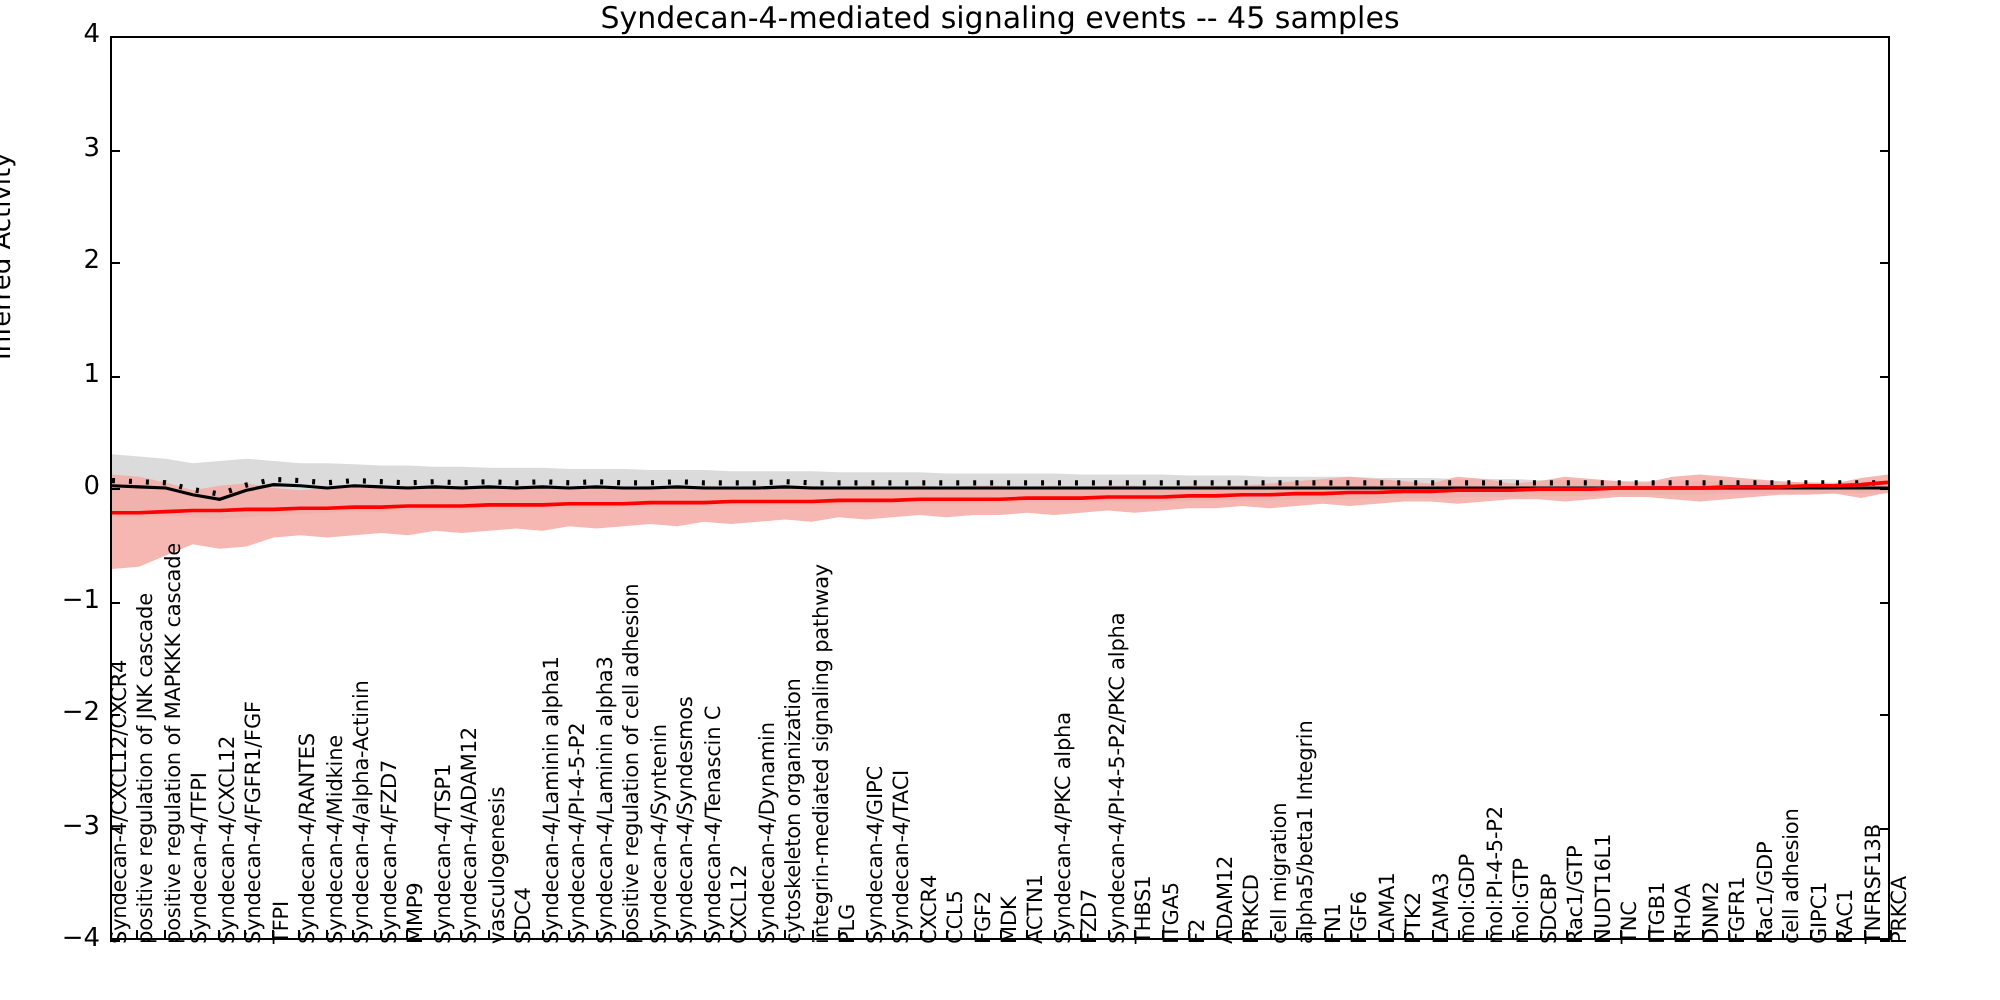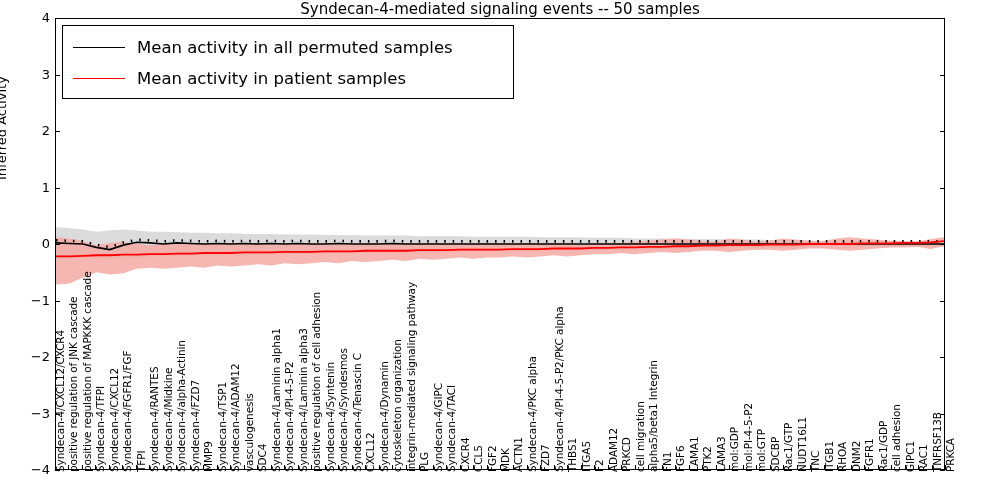--- a/index.html
+++ b/index.html
@@ -129,21 +129,21 @@
     font-size:16.5px;
     color:#000;
     white-space:nowrap;
   }
 </style>
 </head>
 <body>
 
 <div id="figure">
 
-  <div id="chart-title">Syndecan-4-mediated signaling events -- 50 samples</div>
+  <div id="chart-title">Syndecan-4-mediated signaling events -- 45 samples</div>
 
   <div id="y-axis-label">Inferred Activity</div>
 
   <div id="plot-area">
     <svg id="plot-svg" viewBox="0 0 890 452" preserveAspectRatio="none">
         <path d="M0.00 209.05 L13.48 210.18 L26.97 211.31 L40.45 213.57 L53.94 212.44 L67.42 211.31 L80.91 212.44 L94.39 213.57 L107.88 213.57 L121.36 214.13 L134.85 214.70 L148.33 214.70 L161.82 215.27 L175.30 215.27 L188.79 215.83 L202.27 215.83 L215.76 215.83 L229.24 216.40 L242.73 216.40 L256.21 216.40 L269.70 216.96 L283.18 216.96 L296.67 216.96 L310.15 217.53 L323.64 217.53 L337.12 217.53 L350.61 217.53 L364.09 218.09 L377.58 218.09 L391.06 218.09 L404.55 218.09 L418.03 218.66 L431.52 218.66 L445.00 218.66 L458.48 218.66 L471.97 218.66 L485.45 219.22 L498.94 219.22 L512.42 219.22 L525.91 219.22 L539.39 219.78 L552.88 219.78 L566.36 219.78 L579.85 220.35 L593.33 220.35 L606.82 220.35 L620.30 220.35 L633.79 220.92 L647.27 220.92 L660.76 220.92 L674.24 221.48 L687.73 221.48 L701.21 221.48 L714.70 222.05 L728.18 222.05 L741.67 222.05 L755.15 222.61 L768.64 222.61 L782.12 222.61 L795.61 222.61 L809.09 223.18 L822.58 223.18 L836.06 223.18 L849.55 223.18 L863.03 223.18 L876.52 223.18 L890.00 223.18 L890.00 228.82 L876.52 228.82 L863.03 228.82 L849.55 228.82 L836.06 228.82 L822.58 228.82 L809.09 228.82 L795.61 229.39 L782.12 229.39 L768.64 229.39 L755.15 229.39 L741.67 229.96 L728.18 229.96 L714.70 229.96 L701.21 230.52 L687.73 230.52 L674.24 230.52 L660.76 231.08 L647.27 231.08 L633.79 231.08 L620.30 231.65 L606.82 231.65 L593.33 231.65 L579.85 232.22 L566.36 232.22 L552.88 232.22 L539.39 232.78 L525.91 232.78 L512.42 232.78 L498.94 232.78 L485.45 233.34 L471.97 233.34 L458.48 233.34 L445.00 233.34 L431.52 233.91 L418.03 233.91 L404.55 233.91 L391.06 233.91 L377.58 234.48 L364.09 234.48 L350.61 234.48 L337.12 234.48 L323.64 235.04 L310.15 235.04 L296.67 235.04 L283.18 235.60 L269.70 235.60 L256.21 235.60 L242.73 236.17 L229.24 236.17 L215.76 236.17 L202.27 236.74 L188.79 236.74 L175.30 236.74 L161.82 237.30 L148.33 237.30 L134.85 237.87 L121.36 237.87 L107.88 238.43 L94.39 239.00 L80.91 239.56 L67.42 240.69 L53.94 241.82 L40.45 240.69 L26.97 240.13 L13.48 240.69 L0.00 240.69 Z" fill="#d9d9d9" fill-opacity="0.95" stroke="none"></path>
         <path d="M0.00 219.22 L13.48 220.35 L26.97 223.18 L40.45 227.13 L53.94 224.87 L67.42 223.74 L80.91 226.00 L94.39 227.13 L107.88 226.00 L121.36 224.87 L134.85 226.00 L148.33 224.87 L161.82 226.00 L175.30 224.87 L188.79 226.00 L202.27 224.87 L215.76 224.87 L229.24 226.00 L242.73 224.87 L256.21 226.00 L269.70 224.87 L283.18 226.00 L296.67 224.87 L310.15 226.00 L323.64 224.87 L337.12 226.00 L350.61 224.87 L364.09 226.00 L377.58 224.87 L391.06 226.00 L404.55 224.87 L418.03 226.00 L431.52 224.87 L445.00 224.87 L458.48 226.00 L471.97 224.87 L485.45 226.00 L498.94 224.87 L512.42 224.87 L525.91 226.00 L539.39 224.87 L552.88 224.87 L566.36 224.87 L579.85 223.74 L593.33 222.61 L606.82 221.48 L620.30 220.35 L633.79 221.48 L647.27 222.61 L660.76 223.74 L674.24 220.35 L687.73 221.48 L701.21 223.74 L714.70 222.61 L728.18 220.35 L741.67 221.48 L755.15 222.61 L768.64 223.18 L782.12 220.35 L795.61 219.22 L809.09 220.35 L822.58 221.48 L836.06 222.61 L849.55 223.18 L863.03 223.74 L876.52 220.92 L890.00 219.22 L890.00 228.26 L876.52 231.08 L863.03 228.82 L849.55 229.39 L836.06 229.39 L822.58 230.52 L809.09 231.65 L795.61 232.78 L782.12 231.65 L768.64 230.52 L755.15 230.52 L741.67 231.65 L728.18 232.78 L714.70 231.65 L701.21 231.65 L687.73 232.78 L674.24 233.91 L660.76 232.78 L647.27 232.78 L633.79 233.91 L620.30 235.04 L606.82 233.91 L593.33 235.04 L579.85 236.17 L566.36 235.04 L552.88 236.17 L539.39 236.17 L525.91 237.30 L512.42 238.43 L498.94 237.30 L485.45 238.43 L471.97 239.56 L458.48 238.43 L445.00 239.56 L431.52 239.56 L418.03 240.69 L404.55 239.56 L391.06 240.69 L377.58 241.82 L364.09 240.69 L350.61 242.95 L337.12 241.82 L323.64 242.95 L310.15 244.08 L296.67 242.95 L283.18 245.21 L269.70 244.08 L256.21 245.21 L242.73 246.34 L229.24 245.21 L215.76 247.47 L202.27 246.34 L188.79 247.47 L175.30 248.60 L161.82 247.47 L148.33 249.73 L134.85 248.60 L121.36 249.73 L107.88 250.86 L94.39 249.73 L80.91 250.86 L67.42 255.38 L53.94 256.51 L40.45 254.25 L26.97 259.90 L13.48 265.55 L0.00 266.68 Z" fill="#f4a9a4" fill-opacity="0.85" stroke="none"></path>
         <path d="M0.00 224.87 L13.48 225.44 L26.97 226.00 L40.45 229.39 L53.94 231.65 L67.42 227.13 L80.91 224.31 L94.39 224.87 L107.88 226.00 L121.36 224.87 L134.85 225.44 L148.33 226.00 L161.82 225.44 L175.30 226.00 L188.79 225.44 L202.27 226.00 L215.76 225.44 L229.24 226.00 L242.73 225.44 L256.21 226.00 L269.70 226.00 L283.18 225.44 L296.67 226.00 L310.15 226.00 L323.64 226.00 L337.12 225.44 L350.61 226.00 L364.09 226.00 L377.58 226.00 L391.06 226.00 L404.55 226.00 L418.03 226.00 L431.52 226.00 L445.00 226.00 L458.48 226.00 L471.97 226.00 L485.45 226.00 L498.94 226.00 L512.42 226.00 L525.91 226.00 L539.39 226.00 L552.88 226.00 L566.36 226.00 L579.85 226.00 L593.33 226.00 L606.82 226.00 L620.30 226.00 L633.79 226.00 L647.27 226.00 L660.76 226.00 L674.24 226.00 L687.73 226.00 L701.21 226.00 L714.70 226.00 L728.18 226.00 L741.67 226.00 L755.15 226.00 L768.64 226.00 L782.12 226.00 L795.61 226.00 L809.09 226.00 L822.58 226.00 L836.06 226.00 L849.55 226.00 L863.03 226.00 L876.52 226.00 L890.00 226.00 " fill="none" stroke="#000000" stroke-width="1.6"></path>
         <path d="M0.00 224.87 L13.48 225.44 L26.97 226.00 L40.45 229.39 L53.94 231.65 L67.42 227.13 L80.91 224.31 L94.39 224.87 L107.88 226.00 L121.36 224.87 L134.85 225.44 L148.33 226.00 L161.82 225.44 L175.30 226.00 L188.79 225.44 L202.27 226.00 L215.76 225.44 L229.24 226.00 L242.73 225.44 L256.21 226.00 L269.70 226.00 L283.18 225.44 L296.67 226.00 L310.15 226.00 L323.64 226.00 L337.12 225.44 L350.61 226.00 L364.09 226.00 L377.58 226.00 L391.06 226.00 L404.55 226.00 L418.03 226.00 L431.52 226.00 L445.00 226.00 L458.48 226.00 L471.97 226.00 L485.45 226.00 L498.94 226.00 L512.42 226.00 L525.91 226.00 L539.39 226.00 L552.88 226.00 L566.36 226.00 L579.85 226.00 L593.33 226.00 L606.82 226.00 L620.30 226.00 L633.79 226.00 L647.27 226.00 L660.76 226.00 L674.24 226.00 L687.73 226.00 L701.21 226.00 L714.70 226.00 L728.18 226.00 L741.67 226.00 L755.15 226.00 L768.64 226.00 L782.12 226.00 L795.61 226.00 L809.09 226.00 L822.58 226.00 L836.06 226.00 L849.55 226.00 L863.03 226.00 L876.52 226.00 L890.00 226.00 " fill="none" stroke="#000" stroke-width="2.6" stroke-dasharray="1.5 7" stroke-linecap="butt" transform="translate(0,-2.6)"></path>
         <path d="M0.00 238.43 L13.48 238.43 L26.97 237.87 L40.45 237.30 L53.94 237.30 L67.42 236.74 L80.91 236.74 L94.39 236.17 L107.88 236.17 L121.36 235.60 L134.85 235.60 L148.33 235.04 L161.82 235.04 L175.30 235.04 L188.79 234.48 L202.27 234.48 L215.76 234.48 L229.24 233.91 L242.73 233.91 L256.21 233.91 L269.70 233.34 L283.18 233.34 L296.67 233.34 L310.15 232.78 L323.64 232.78 L337.12 232.78 L350.61 232.78 L364.09 232.22 L377.58 232.22 L391.06 232.22 L404.55 231.65 L418.03 231.65 L431.52 231.65 L445.00 231.65 L458.48 231.08 L471.97 231.08 L485.45 231.08 L498.94 230.52 L512.42 230.52 L525.91 230.52 L539.39 229.96 L552.88 229.96 L566.36 229.39 L579.85 229.39 L593.33 228.82 L606.82 228.82 L620.30 228.26 L633.79 228.26 L647.27 227.70 L660.76 227.70 L674.24 227.13 L687.73 227.13 L701.21 227.13 L714.70 226.56 L728.18 226.56 L741.67 226.56 L755.15 226.00 L768.64 226.00 L782.12 226.00 L795.61 226.00 L809.09 225.44 L822.58 225.44 L836.06 225.44 L849.55 224.87 L863.03 224.87 L876.52 224.31 L890.00 223.18 " fill="none" stroke="#ff0000" stroke-width="1.8"></path>
@@ -416,30 +416,20 @@
         <div class="xtick-mark"></div>
         <div class="xtick-label">TNFRSF13B</div>
       </div>
       <div class="xtick-wrap" style="left: 890px;">
         <div class="xtick-mark"></div>
         <div class="xtick-label">PRKCA</div>
       </div>
     </div>
 
 
-  <div id="legend">
-    <div class="legend-row">
-      <span class="legend-swatch black"></span>
-      <span class="legend-text">Mean activity in all permuted samples</span>
-    </div>
-    <div class="legend-row">
-      <span class="legend-swatch red"></span>
-      <span class="legend-text">Mean activity in patient samples</span>
-    </div>
-  </div>
 
 <div class="ytick" style="top: 18px;">4</div>
     <div class="ytick-mark" style="top: 18px;"></div>
     <div class="ytick-mark-r" style="top: 18px;"></div>
     <div class="ytick" style="top: 74.5px;">3</div>
     <div class="ytick-mark" style="top: 74.5px;"></div>
     <div class="ytick-mark-r" style="top: 74.5px;"></div>
     <div class="ytick" style="top: 131px;">2</div>
     <div class="ytick-mark" style="top: 131px;"></div>
     <div class="ytick-mark-r" style="top: 131px;"></div>

